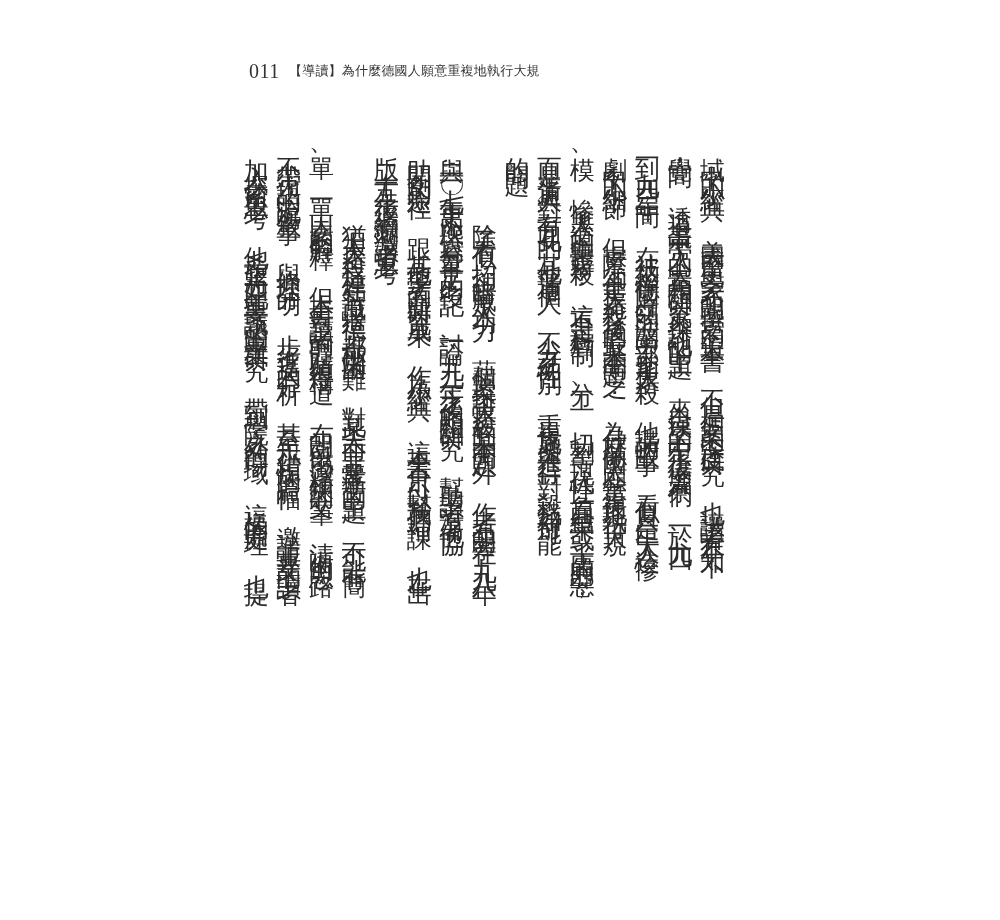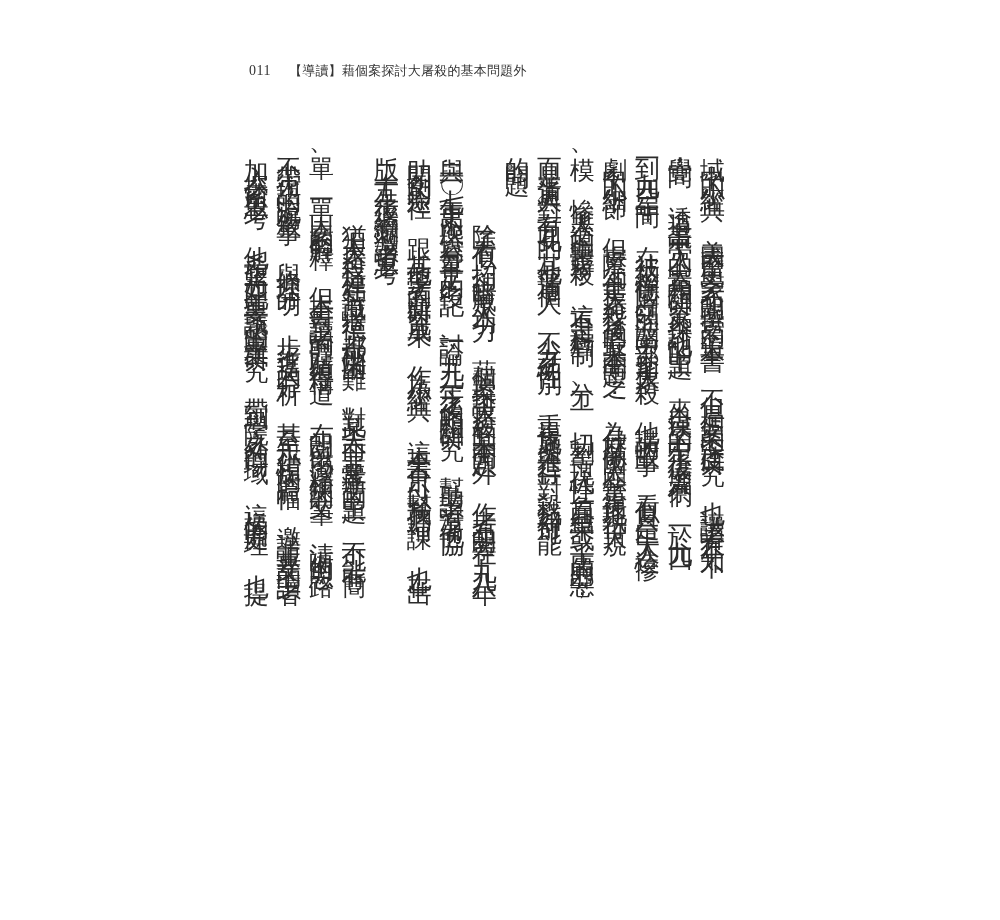--- a/index.html
+++ b/index.html
@@ -4,36 +4,36 @@
 <style>
   html, body { margin: 0; padding: 0; }
   body {
     width: 1000px; height: 920px; background: #ffffff; position: relative; overflow: hidden;
     font-family: "DejaVu Serif", "Liberation Serif", serif; color: #2a2a2a;
   }
   .running-head {
     position: absolute; left: 249px; top: 61px; height: 20px;
     display: flex; align-items: center; font-size: 13px; color: #333;
   }
-  .page-number { width: 40px; letter-spacing: 0.5px; font-family: "Liberation Serif", serif; font-size: 14px; }
+  .page-number { width: 40px; letter-spacing: 0.5px; font-family: "Liberation Serif", serif; font-size: 20px; }
   .chapter-title { letter-spacing: 0.2px; }
   .text-block {
     position: absolute; top: 138px; right: 272px; height: 700px;
     writing-mode: vertical-rl; -webkit-writing-mode: vertical-rl;
     font-size: 25px; line-height: 32.6px; letter-spacing: 7.9px;
     color: #2b2b2b;
   }
   .col { display: block; white-space: pre; }
 </style>
 </head>
 <body>
 
 <div class="running-head">
   <span class="page-number">011</span>
-  <span class="chapter-title">【導讀】藉個案探討大屠殺的基本問題外</span>
+  <span class="chapter-title">【導讀】為什麼德國人願意重複地執行大規</span>
 </div>
 
 <div class="text-block">
   <span class="col">域中的小經典。美國歷史學家布朗寧撰寫的這本書，不但是個案的深度研究，也讓讀者在不知不</span>
   <span class="col">覺間，透過書中帶入的大量相關研究來探討他的主題：來自漢堡的中年後備警察們，於一九四一</span>
   <span class="col">到一九四三年間，在被納粹德國占領的波蘭中部參加大屠殺。他講的故事，看似只是巨大人造慘</span>
   <span class="col">劇中的小細節；但實際上卻是大屠殺背後的最基本問題之一：為什麼德國人願意重複地執行大規</span>
   <span class="col">模、慘無人道的集體屠殺？這不是科層制、分工、切割等「現代性」負面結果或「平庸的邪惡」；</span>
   <span class="col">而是普通人對（有面孔的）其他普通個人，不分老幼性別，重複施暴與進行一對一殺戮如何可能</span>
   <span class="col">的問題。</span>

